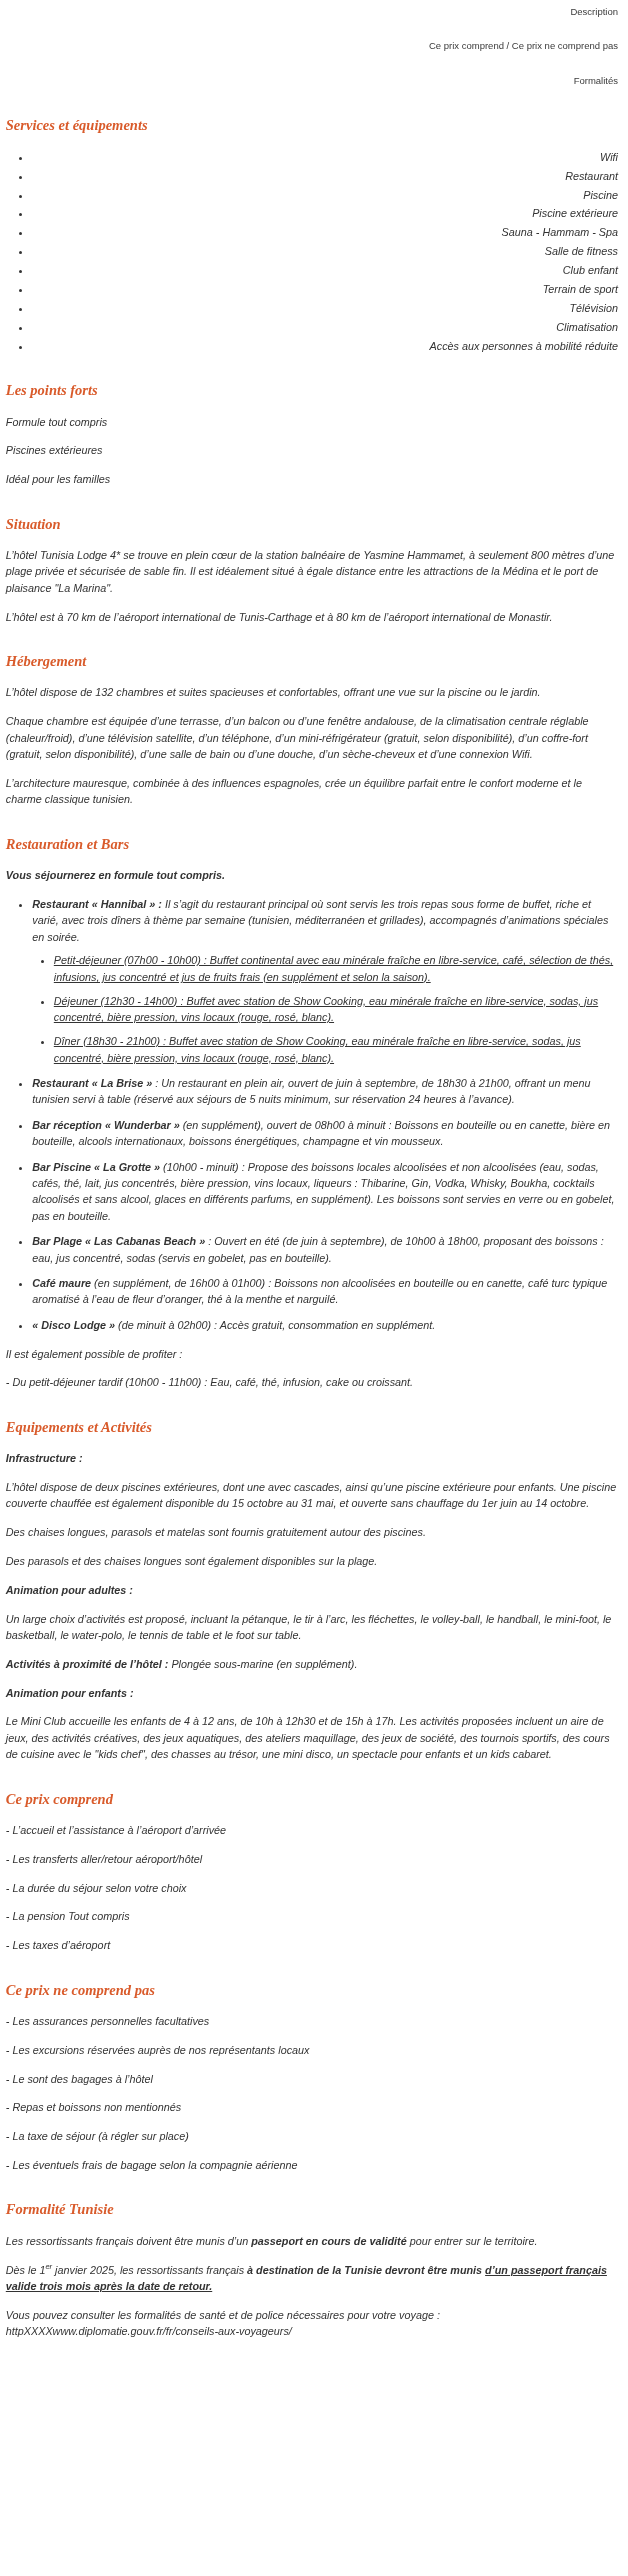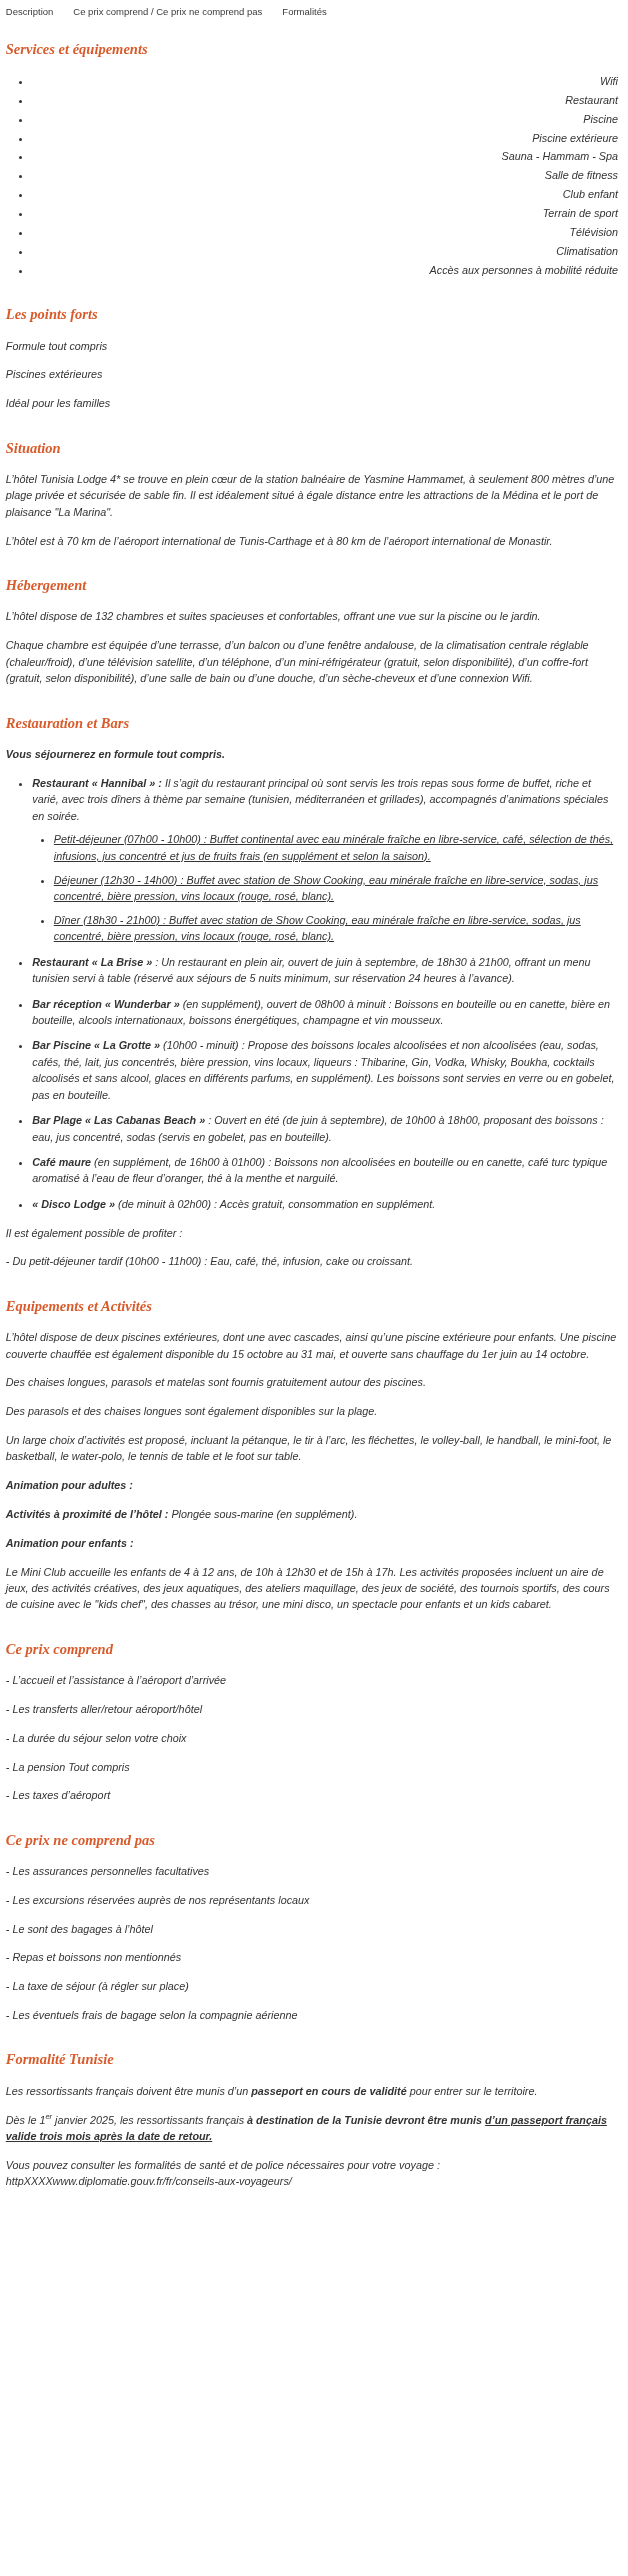--- a/index.html
+++ b/index.html
@@ -19,32 +19,33 @@
     padding:5px 10px 35px 5.8px;
   }
   .tabs{
     font-style:normal;
     font-size:9.5px;
     color:var(--tab-color);
     display:flex;
     gap:20px;
     margin:0 0 3.3px 0;
     align-items:flex-end;
+    flex-direction:column;
   }
   .tab{cursor:pointer;white-space:nowrap;}
   h2{
     font-family:"Liberation Serif",serif;
     font-style:italic;
     font-weight:700;
     color:var(--heading-color);
     font-size:14.5px;
     line-height:1.2;
     margin:28px 0 14px 0;
   }
-  section:first-of-type h2{margin-top:22px;}
+  section:first-of-type h2{margin-top:29px;}
   p{margin:0 0 12.4px 0;}
   ul{margin:0 0 12.4px 0;padding-left:26.5px;list-style-type:disc;}
   ul.tight li{margin-bottom:2.5px;text-align:right;}
   ul.spaced > li{margin-bottom:9px;}
   ul ul{list-style-type:disc;margin:7.5px 0 1.7px 0;padding-left:21.5px;text-decoration:underline;}
   ul ul li{margin-bottom:7.5px;}
   strong{font-weight:700;font-style:italic;}
   .u{text-decoration:underline;}
   sup{font-size:7.5px;line-height:0;}
 </style>
@@ -84,20 +85,21 @@
 <section>
   <h2>Situation</h2>
   <p>L’hôtel Tunisia Lodge 4* se trouve en plein cœur de la station balnéaire de Yasmine Hammamet, à seulement 800 mètres d’une plage privée et sécurisée de sable fin. Il est idéalement situé à égale distance entre les attractions de la Médina et le port de plaisance "La Marina".</p>
   <p>L’hôtel est à 70 km de l’aéroport international de Tunis-Carthage et à 80 km de l’aéroport international de Monastir.</p>
 </section>
 
 <section>
   <h2>Hébergement</h2>
   <p>L’hôtel dispose de 132 chambres et suites spacieuses et confortables, offrant une vue sur la piscine ou le jardin.</p>
   <p>Chaque chambre est équipée d’une terrasse, d’un balcon ou d’une fenêtre andalouse, de la climatisation centrale réglable (chaleur/froid), d’une télévision satellite, d’un téléphone, d’un mini-réfrigérateur (gratuit, selon disponibilité), d’un coffre-fort (gratuit, selon disponibilité), d’une salle de bain ou d’une douche, d’un sèche-cheveux et d’une connexion Wifi.</p>
+  <p>L’architecture mauresque, combinée à des influences espagnoles, crée un équilibre parfait entre le confort moderne et le charme classique tunisien.</p>
 </section>
 
 <section>
   <h2>Restauration et Bars</h2>
   <p><strong>Vous séjournerez en formule tout compris.</strong></p>
   <ul class="spaced">
     <li>
       <strong>Restaurant « Hannibal » :</strong><span> Il s’agit du restaurant principal où sont servis les trois repas sous forme de buffet, riche et varié, avec trois dîners à thème par semaine (tunisien, méditerranéen et grillades), accompagnés d’animations spéciales en soirée.</span>
       <ul>
         <li>Petit-déjeuner (07h00 - 10h00) : Buffet continental avec eau minérale fraîche en libre-service, café, sélection de thés, infusions, jus concentré et jus de fruits frais (en supplément et selon la saison).</li>
@@ -111,25 +113,26 @@
     <li><strong>Bar Plage « Las Cabanas Beach »</strong><span> : Ouvert en été (de juin à septembre), de 10h00 à 18h00, proposant des boissons : eau, jus concentré, sodas (servis en gobelet, pas en bouteille).</span></li>
     <li><strong>Café maure</strong><span> (en supplément, de 16h00 à 01h00) : Boissons non alcoolisées en bouteille ou en canette, café turc typique aromatisé à l’eau de fleur d’oranger, thé à la menthe et narguilé.</span></li>
     <li><strong>« Disco Lodge »</strong><span> (de minuit à 02h00) : Accès gratuit, consommation en supplément.</span></li>
   </ul>
   <p>Il est également possible de profiter :</p>
   <p>- Du petit-déjeuner tardif (10h00 - 11h00) : Eau, café, thé, infusion, cake ou croissant.</p>
 </section>
 
 <section>
   <h2>Equipements et Activités</h2>
+  <p><strong>Infrastructure :</strong></p>
   <p>L’hôtel dispose de deux piscines extérieures, dont une avec cascades, ainsi qu’une piscine extérieure pour enfants. Une piscine couverte chauffée est également disponible du 15 octobre au 31 mai, et ouverte sans chauffage du 1er juin au 14 octobre.</p>
   <p>Des chaises longues, parasols et matelas sont fournis gratuitement autour des piscines.</p>
   <p>Des parasols et des chaises longues sont également disponibles sur la plage.</p>
+  <p><strong>Animation pour adultes :</strong></p>
   <p>Un large choix d’activités est proposé, incluant la pétanque, le tir à l’arc, les fléchettes, le volley-ball, le handball, le mini-foot, le basketball, le water-polo, le tennis de table et le foot sur table.</p>
-  <p><strong>Animation pour adultes :</strong></p>
   <p><strong>Activités à proximité de l’hôtel :</strong><span> Plongée sous-marine (en supplément).</span></p>
   <p><strong>Animation pour enfants :</strong></p>
   <p>Le Mini Club accueille les enfants de 4 à 12 ans, de 10h à 12h30 et de 15h à 17h. Les activités proposées incluent un aire de jeux, des activités créatives, des jeux aquatiques, des ateliers maquillage, des jeux de société, des tournois sportifs, des cours de cuisine avec le "kids chef", des chasses au trésor, une mini disco, un spectacle pour enfants et un kids cabaret.</p>
 </section>
 
 <section>
   <h2>Ce prix comprend</h2>
   <p>- L’accueil et l’assistance à l’aéroport d’arrivée</p>
   <p>- Les transferts aller/retour aéroport/hôtel</p>
   <p>- La durée du séjour selon votre choix</p>

